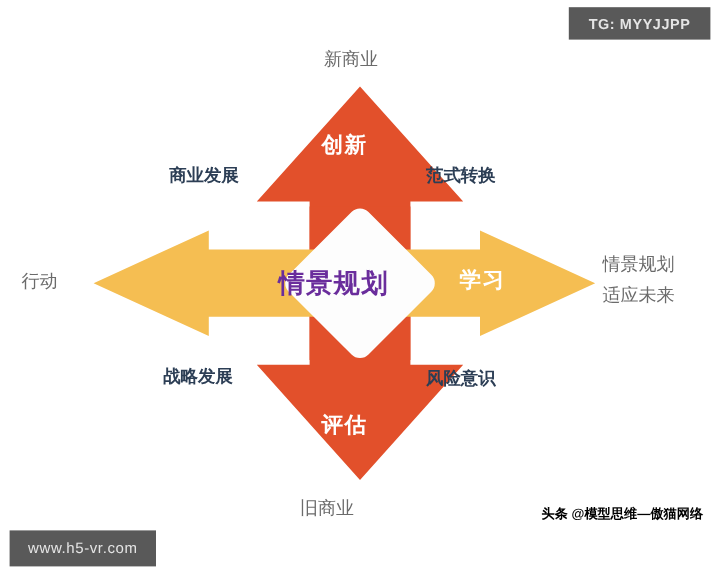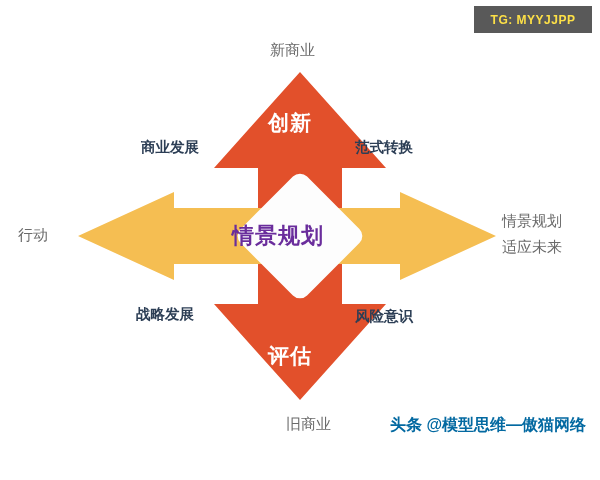--- a/index.html
+++ b/index.html
@@ -13,21 +13,21 @@
     height: 480px;
     background: #ffffff;
     overflow: hidden;
     font-family: "Liberation Sans", "DejaVu Sans", sans-serif;
   }
 
   
   .badge {
     position: absolute;
     background: #595959;
-    color: #fde047;
+    color: #e5e5e5;
     font-size: 12px;
     font-weight: bold;
     letter-spacing: 0.5px;
     display: flex;
     align-items: center;
     justify-content: center;
   }
   #tg-badge {
     top: 6px;
     right: 8px;
@@ -67,73 +67,75 @@
   
   .quad {
     color: #2c3e55;
     font-size: 14.5px;
     font-weight: bold;
   }
   
   .arrow-word {
     color: #ffffff;
     font-weight: bold;
-    font-size: 21px;
+    font-size: 18px;
     letter-spacing: 1px;
   }
   
   #center-label {
     color: #6a2d9c;
     font-weight: bold;
     font-size: 22px;
     letter-spacing: 1px;
   }
   
   #watermark {
     position: absolute;
     right: 14px;
     bottom: 44px;
-    color: #0369a1;
-    font-size: 16px;
+    color: #000000;
+    font-size: 11px;
     font-weight: bold;
     white-space: nowrap;
   }
 </style>
 </head>
 <body>
 
 <div id="stage">
 
   <div class="badge" id="tg-badge">TG: MYYJJPP</div>
 
+  <div class="badge" id="site-badge">www.h5-vr.com</div>
 
   <svg id="diagram" viewBox="0 0 600 480">
 
     <polygon fill="#e2502b" points="300,72 386,168 342,168 342,300 258,300 258,168 214,168"></polygon>
 
     <polygon fill="#e2502b" points="300,400 214,304 258,304 258,172 342,172 342,304 386,304"></polygon>
 
     <polygon fill="#f5be52" points="78,236 174,192 174,208 306,208 306,264 174,264 174,280"></polygon>
 
     <polygon fill="#f5be52" points="496,236 400,192 400,208 294,208 294,264 400,264 400,280"></polygon>
 
     <rect x="253" y="189" width="94" height="94" rx="10" ry="10" transform="rotate(45 300 236)" fill="#fdfdfd"></rect>
   </svg>
 
   <div class="lbl arrow-word" style="left:268px; top:110px;">创新</div>
 
   <div class="lbl arrow-word" style="left:268px; top:343px;">评估</div>
 
 
+  <div class="lbl arrow-word" style="left:383px; top:222px;">学习</div>
 
   <div class="lbl" id="center-label" style="left:232px; top:222px;">情景规划</div>
 
   <div class="lbl outer" style="left:250px; top:41px;margin-left:20px;">新商业</div>
 
-  <div class="lbl outer" style="left:250px; top:415px;margin-left:36px;">旧商业</div>
+  <div class="lbl outer" style="left:250px; top:415px;">旧商业</div>
 
   <div class="lbl outer" style="left:18px; top:226px;text-align:right;">行动</div>
 
   <div class="lbl outer" style="left:502px; top:212px;">情景规划</div>
 
   <div class="lbl outer" style="left:502px; top:238px;">适应未来</div>
 
   <div class="lbl quad" style="left:141px; top:138px;">商业发展</div>
 
   <div class="lbl quad" style="left:355px; top:138px;">范式转换</div>

